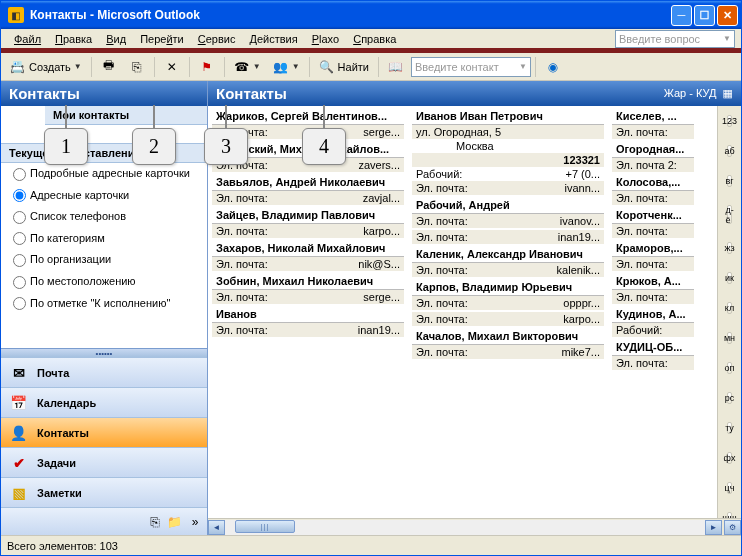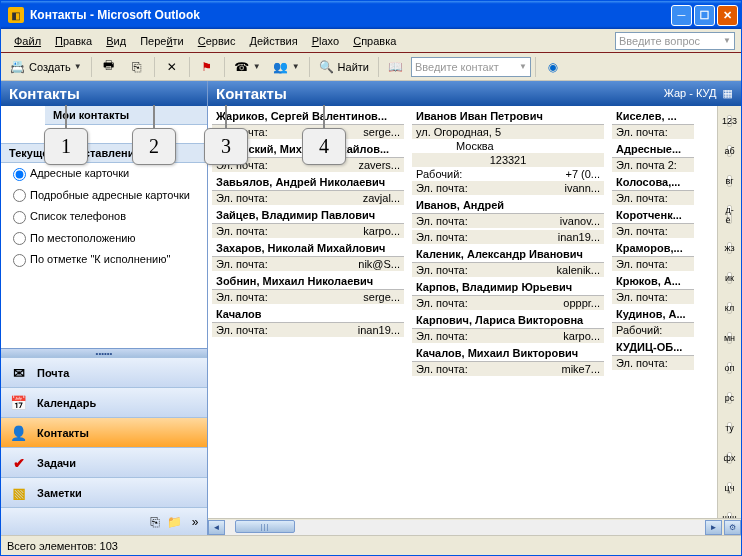--- a/index.html
+++ b/index.html
@@ -5,21 +5,21 @@
 * { box-sizing: border-box; margin: 0; padding: 0; font-family: Tahoma, Arial, sans-serif; }
 body { background: #fff; font-size: 11px; overflow: hidden; }
 .window { width: 742px; height: 556px; border: 1px solid #0054e3; display: flex; flex-direction: column; }
 .titlebar { height: 28px; background: linear-gradient(to bottom, #3b8ef3 0%, #0054e3 10%, #0054e3 90%, #003db2 100%); display: flex; align-items: center; color: #fff; padding: 0 3px; }
 .titlebar .icon { width: 16px; height: 16px; background: #f7b500; border-radius: 2px; margin: 0 4px; display: inline-flex; align-items: center; justify-content: center; font-size: 10px; color: #333; }
 .titlebar .title { flex: 1; font-weight: bold; font-size: 12px; padding-left: 2px; }
 .winbtns { display: flex; gap: 2px; }
 .winbtn { width: 21px; height: 21px; border: 1px solid #fff; border-radius: 3px; display: flex; align-items: center; justify-content: center; color: #fff; font-weight: bold; cursor: pointer; }
 .winbtn.min, .winbtn.max { background: #3b8ef3; }
 .winbtn.close { background: #e25a00; }
-.menubar { height: 24px; background: #ece9d8; border-bottom: 1px solid #7f1d1d; display: flex; align-items: center; padding: 0 6px; }
+.menubar { height: 24px; background: #ece9d8; border-bottom: 5px solid #7f1d1d; display: flex; align-items: center; padding: 0 6px; }
 .menuitem { padding: 2px 7px; cursor: pointer; }
 .menuitem u { text-decoration: underline; }
 .askbox { margin-left: auto; width: 120px; height: 18px; border: 1px solid #7f9db9; background: #fff; font-size: 11px; padding: 0 3px; color: #999; display: flex; align-items: center; justify-content: space-between; }
 .toolbar { height: 28px; background: #ece9d8; border-bottom: 1px solid #c9c7ba; display: flex; align-items: center; padding: 0 4px; gap: 2px; position: relative; }
 .tbtn { padding: 2px 4px; display: flex; align-items: center; gap: 3px; cursor: pointer; border: 1px solid transparent; }
 .tbtn .arr { font-size: 8px; color: #333; }
 .tsep { width: 1px; height: 20px; background: #c9c7ba; margin: 0 2px; }
 .searchbox { width: 120px; height: 20px; border: 1px solid #7f9db9; background: #fff; padding: 0 3px; font-size: 11px; color: #999; display:flex; align-items:center; justify-content:space-between;}
 .ico { width: 16px; height: 16px; display: inline-flex; align-items: center; justify-content: center; font-size: 12px; }
 .main { flex: 1; display: flex; min-height: 0; }
@@ -140,23 +140,25 @@
 
   <div class="main">
     <div class="navpane">
       <div class="navhdr">Контакты</div>
       <div class="navgroup">
         <div class="navsub">Мои контакты</div>
         <div class="navitem">кты</div>
       </div>
       <div class="navsec">Текущее представление</div>
       <div class="navviews" id="navviews">
+          <label class="navradio"><input type="radio" name="nvr" style=""><span>Подробные адресные карточки</span></label>
           <label class="navradio"><input type="radio" name="nvr" checked="" style=""><span>Адресные карточки</span></label>
-          <label class="navradio"><input type="radio" name="nvr" style=""><span>Подробные адресные карточки</span></label>
           <label class="navradio"><input type="radio" name="nvr" style=""><span>Список телефонов</span></label>
+          <label class="navradio"><input type="radio" name="nvr" style=""><span>По категориям</span></label>
+          <label class="navradio"><input type="radio" name="nvr" style=""><span>По организации</span></label>
           <label class="navradio"><input type="radio" name="nvr" style=""><span>По местоположению</span></label>
           <label class="navradio"><input type="radio" name="nvr" style=""><span>По отметке "К исполнению"</span></label>
         </div>
       <div class="navcollapse">••••••</div>
       <div class="navbtns">
         <div class="navbtn">
             <span class="nicon">✉</span>
             <span>Почта</span>
           </div>
         <div class="navbtn">
@@ -227,53 +229,53 @@
                 </div>
               </div>
               <div class="card">
                 <div class="cardname">Зобнин, Михаил Николаевич</div>
                 <div class="cardrow">
                   <span class="lbl">Эл. почта:</span>
                   <span class="val">serge...</span>
                 </div>
               </div>
               <div class="card">
-                <div class="cardname">Качалов</div>
+                <div class="cardname">Иванов</div>
                 <div class="cardrow">
                   <span class="lbl">Эл. почта:</span>
                   <span class="val">inan19...</span>
                 </div>
               </div>
             </div>
             <div class="cardcol">
               <div class="card">
                 <div class="cardname">Иванов Иван Петрович</div>
                 <div class="cardrow">
                   <span class="lbl" style="flex: 0 1 0%;"></span>
                   <span class="val" style="text-align: left;">ул. Огородная, 5</span>
                 </div>
                 <div class="cardrow alt">
                   <span class="lbl" style="flex: 0 1 0%;"></span>
                   <span class="val" style="text-align: left; margin-left: 40px;">Москва</span>
                 </div>
                 <div class="cardrow">
                   <span class="lbl" style="flex: 0 1 0%;"></span>
-                  <span class="val" style="text-align: center;">123321</span>
+                  <span class="val" style="text-align: right; font-weight: bold;">123321</span>
                 </div>
                 <div class="cardrow alt">
                   <span class="lbl">Рабочий:</span>
                   <span class="val">+7 (0...</span>
                 </div>
                 <div class="cardrow">
                   <span class="lbl">Эл. почта:</span>
                   <span class="val">ivann...</span>
                 </div>
               </div>
               <div class="card">
-                <div class="cardname">Иванов, Андрей</div>
+                <div class="cardname">Рабочий, Андрей</div>
                 <div class="cardrow">
                   <span class="lbl">Эл. почта:</span>
                   <span class="val">ivanov...</span>
                 </div>
               </div>
               <div class="card">
                 <div class="cardrow">
                   <span class="lbl">Эл. почта:</span>
                   <span class="val">inan19...</span>
                 </div>
@@ -286,21 +288,20 @@
                 </div>
               </div>
               <div class="card">
                 <div class="cardname">Карпов, Владимир Юрьевич</div>
                 <div class="cardrow">
                   <span class="lbl">Эл. почта:</span>
                   <span class="val">opppr...</span>
                 </div>
               </div>
               <div class="card">
-                <div class="cardname">Карпович, Лариса Викторовна</div>
                 <div class="cardrow">
                   <span class="lbl">Эл. почта:</span>
                   <span class="val">karpo...</span>
                 </div>
               </div>
               <div class="card">
                 <div class="cardname">Качалов, Михаил Викторович</div>
                 <div class="cardrow">
                   <span class="lbl">Эл. почта:</span>
                   <span class="val">mike7...</span>
@@ -309,21 +310,21 @@
             </div>
             <div class="cardcol" style="width: 90px;">
               <div class="card">
                 <div class="cardname">Киселев, ...</div>
                 <div class="cardrow">
                   <span class="lbl">Эл. почта:</span>
                   <span class="val"></span>
                 </div>
               </div>
               <div class="card">
-                <div class="cardname">Адресные...</div>
+                <div class="cardname">Огородная...</div>
                 <div class="cardrow">
                   <span class="lbl">Эл. почта 2:</span>
                   <span class="val"></span>
                 </div>
               </div>
               <div class="card">
                 <div class="cardname">Колосова,...</div>
                 <div class="cardrow">
                   <span class="lbl">Эл. почта:</span>
                   <span class="val"></span>

